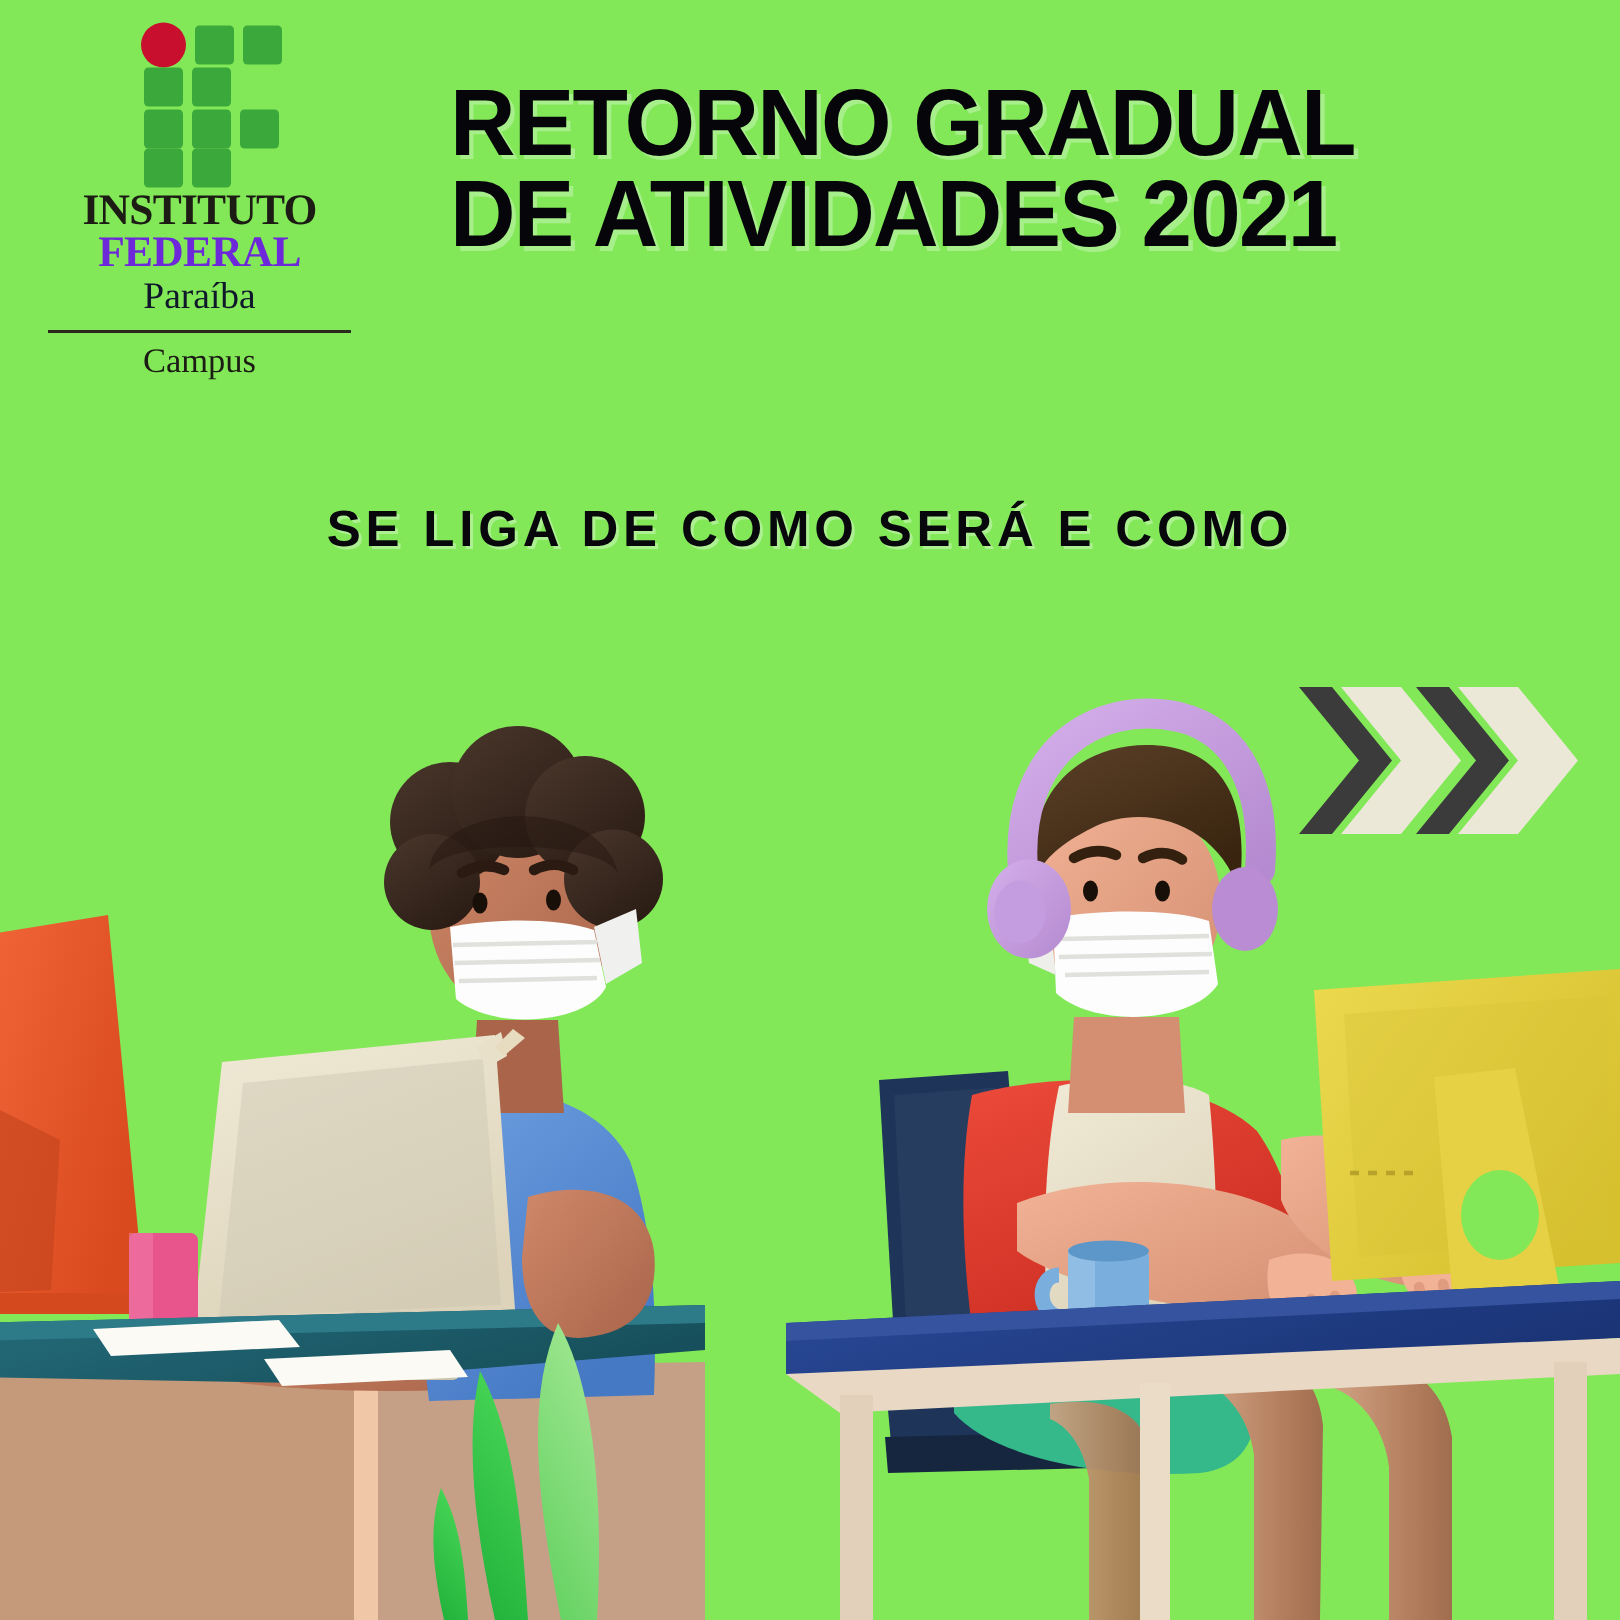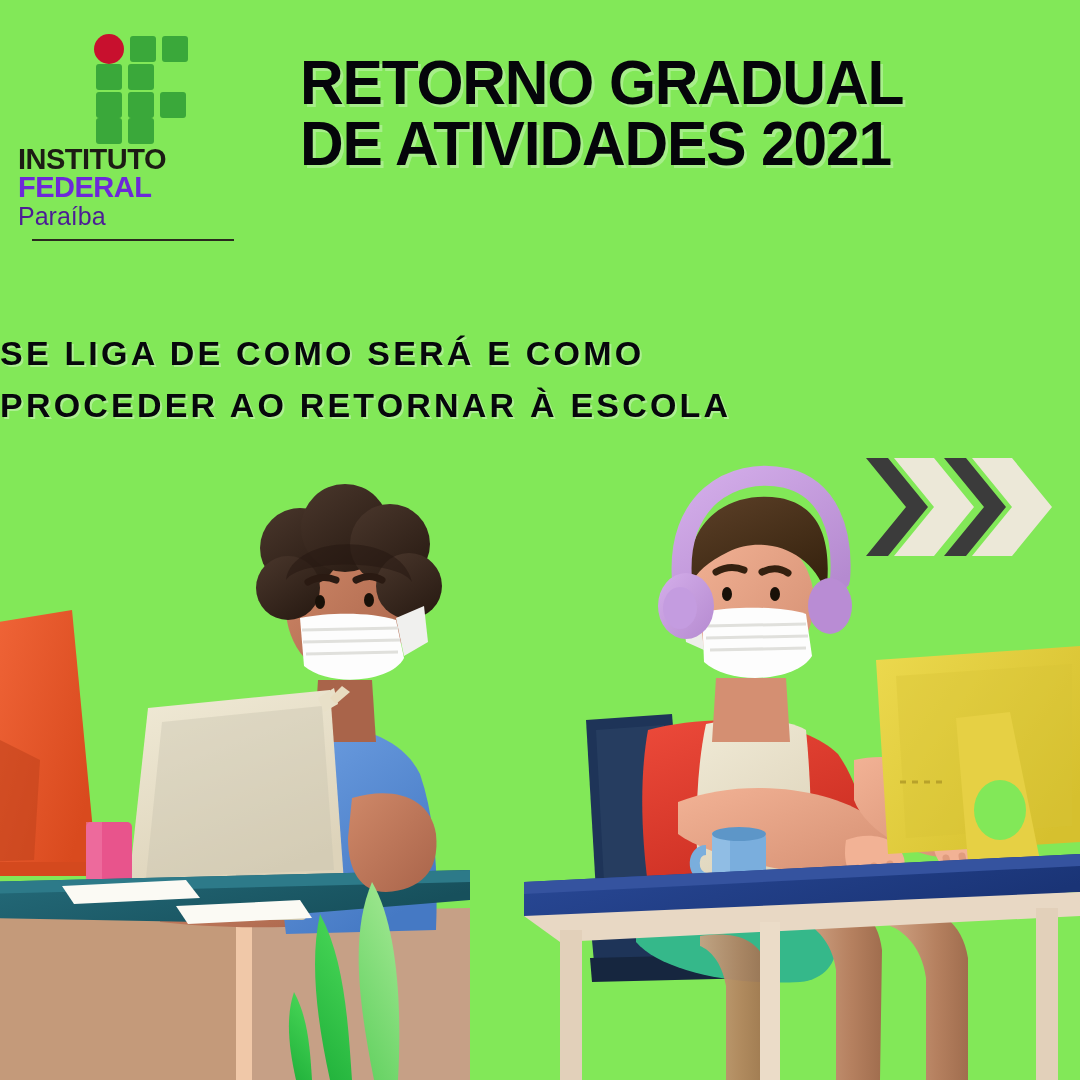--- a/index.html
+++ b/index.html
@@ -11,51 +11,51 @@
   }
   #poster {
     position:absolute; inset:0;
     width:1080px; height:1080px;
     background:#82e858;
     overflow:hidden;
   }
 
   
   #logo {
-    position:absolute; left:18px; top:32px;
-    width:230px; 
+    position:absolute; left:18px; top:13px;
+    width:230px; text-align:center;font-family:Liberation Serif, serif;
   }
   #logo-mark { position:relative; width:118px; height:108px; margin:0 auto 6px auto; }
   #logo-mark .cell { position:absolute; width:26px; height:26px; background:#3aa83a; border-radius:3px; }
   #logo-mark .dot  { position:absolute; width:30px; height:30px; background:#c8102e; border-radius:50%; }
   .lg-text-1 {
     font-weight:bold; font-size:29px; letter-spacing:-0.5px;
     color:#1c1c14; line-height:0.92; white-space:nowrap;
   }
   .lg-text-2 {
     font-weight:bold; font-size:29px; letter-spacing:-0.5px;
     color:#6d28d9; line-height:0.98; white-space:nowrap;
   }
-  .lg-sub { font-size:25px; color:#4c1d95; line-height:1.18; margin-top:1px; }
+  .lg-sub { font-size:25px; color:#0f172a; line-height:1.18; margin-top:1px; }
   .lg-divider { height:2px; background:#2a2a1e; margin:7px 14px 6px 14px; }
   .lg-campus { font-size:23px; color:#1c1c14; line-height:1.16; }
 
   
   #title {
     position:absolute; left:300px; top:52px; width:760px;
     font-weight:bold; font-size:63px; line-height:0.97;
     letter-spacing:-1.2px; color:#05050a;
     text-shadow:3px 3px 0 rgba(255,255,255,0.30);
     transform:scaleX(0.96); transform-origin:left top;
   }
   #title .l2 { display:block; }
 
   #subtitle {
     position:absolute; left:0; top:328px; width:1080px;
-    text-align:left; font-weight:bold; font-size:34px;
+    text-align:center; font-weight:bold; font-size:34px;
     line-height:1.52; letter-spacing:3.2px; color:#07070c;
     text-shadow:2px 2px 0 rgba(255,255,255,0.35);
   }
   #subtitle .l2 { display:block; }
 
   
   #chevrons { position:absolute; left:860px; top:452px; width:200px; height:110px; }
 
   
   #scene { position:absolute; left:0; top:430px; width:1080px; height:650px; }
@@ -81,30 +81,30 @@
       <div class="cell" style="left:54px; top:60px;"></div>
       <div class="cell" style="left:86px; top:60px;"></div>
 
       <div class="cell" style="left:22px; top:86px;"></div>
       <div class="cell" style="left:54px; top:86px;"></div>
     </div>
     <div class="lg-text-1">INSTITUTO</div>
     <div class="lg-text-2">FEDERAL</div>
     <div class="lg-sub">Paraíba</div>
     <div class="lg-divider"></div>
+    <div class="lg-campus">Campus</div>
   </div>
 
   <div id="title">
     <span class="l1">RETORNO GRADUAL</span>
     <span class="l2">DE ATIVIDADES 2021</span>
   </div>
 
   <div id="subtitle">
     <span class="l1">SE LIGA DE COMO SERÁ E COMO</span>
-    <span class="l2">PROCEDER AO RETORNAR À ESCOLA</span>
   </div>
 
   <div id="chevrons">
     <svg width="200" height="110" viewBox="0 0 200 110">
 
       <path d="M6 6 L46 55 L6 104 L28 104 L68 55 L28 6 Z" fill="#3b3b3b"></path>
 
       <path d="M34 6 L74 55 L34 104 L74 104 L114 55 L74 6 Z" fill="#ece8d8"></path>
 
       <path d="M84 6 L124 55 L84 104 L106 104 L146 55 L106 6 Z" fill="#3b3b3b"></path>

